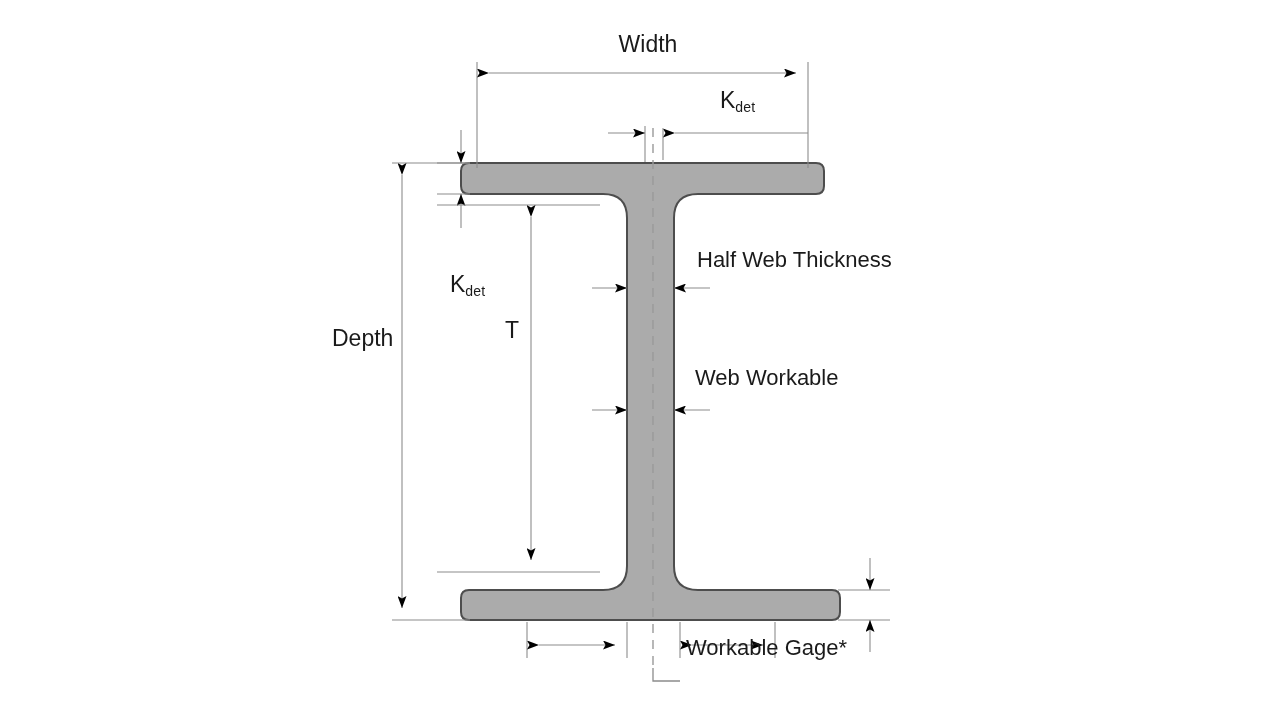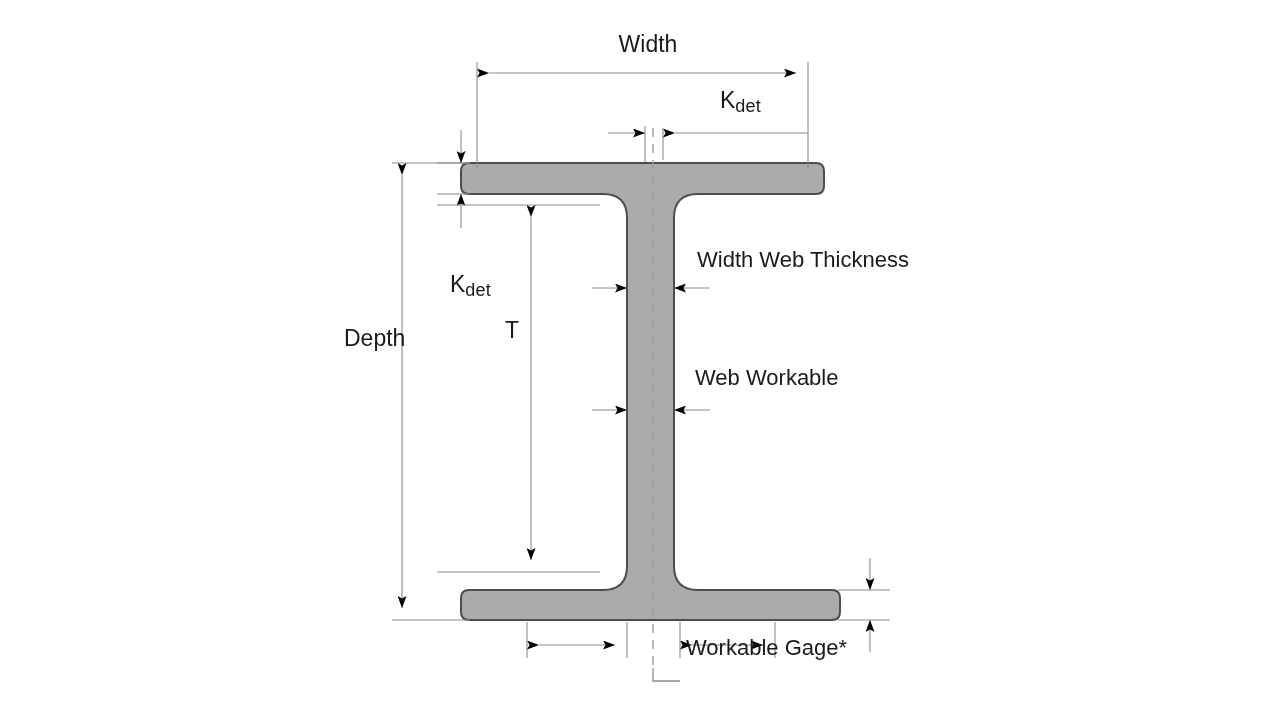--- a/index.html
+++ b/index.html
@@ -27,21 +27,21 @@
     color: #1a1a1a;
     font-family: "Liberation Sans", sans-serif;
     white-space: nowrap;
     line-height: 1;
     -webkit-font-smoothing: antialiased;
   }
   .lbl-lg   { font-size: 23px; }
   .lbl-md   { font-size: 22px; }
   .lbl-k    { font-size: 23px; }
   .sub {
-    font-size: 18px;
+    font-size: 14px;
     vertical-align: baseline;
     position: relative;
     top: 4px;
     letter-spacing: 0.2px;
   }
   .center-x { transform: translateX(-50%); }
 </style>
 </head>
 <body>
 
@@ -161,26 +161,26 @@
       <line x1="692" y1="645" x2="763" y2="645" stroke="#8c8c8c" stroke-width="1.1" marker-start="url(#ah-l)" marker-end="url(#ah-r)"></line>
 
       <path d="M 653,668 L 653,681 L 680,681" fill="none" stroke="#8c8c8c" stroke-width="1.3"></path>
     </g>
   </svg>
 
   <div class="lbl lbl-lg center-x" style="left:648px; top:33px;">Width</div>
 
   <div class="lbl lbl-k" style="left:720px; top:89px;"><span>K</span><span class="sub">det</span></div>
 
-  <div class="lbl lbl-lg" style="left:344px; top:327px;">Depth</div>
+  <div class="lbl lbl-lg" style="left:332px; top:327px;">Depth</div>
 
   <div class="lbl lbl-k" style="left:450px; top:273px;"><span>K</span><span class="sub">det</span></div>
 
   <div class="lbl lbl-lg" style="left:505px; top:319px;">T</div>
 
-  <div class="lbl lbl-md" style="left:697px; top:249px;">Width Web Thickness</div>
+  <div class="lbl lbl-md" style="left:697px; top:249px;">Half Web Thickness</div>
 
   <div class="lbl lbl-md" style="left:695px; top:367px;">Web Workable</div>
 
 
   <div class="lbl lbl-md" style="left:686px; top:637px;">Workable Gage*</div>
 
 </div>
 
 </body></html>

